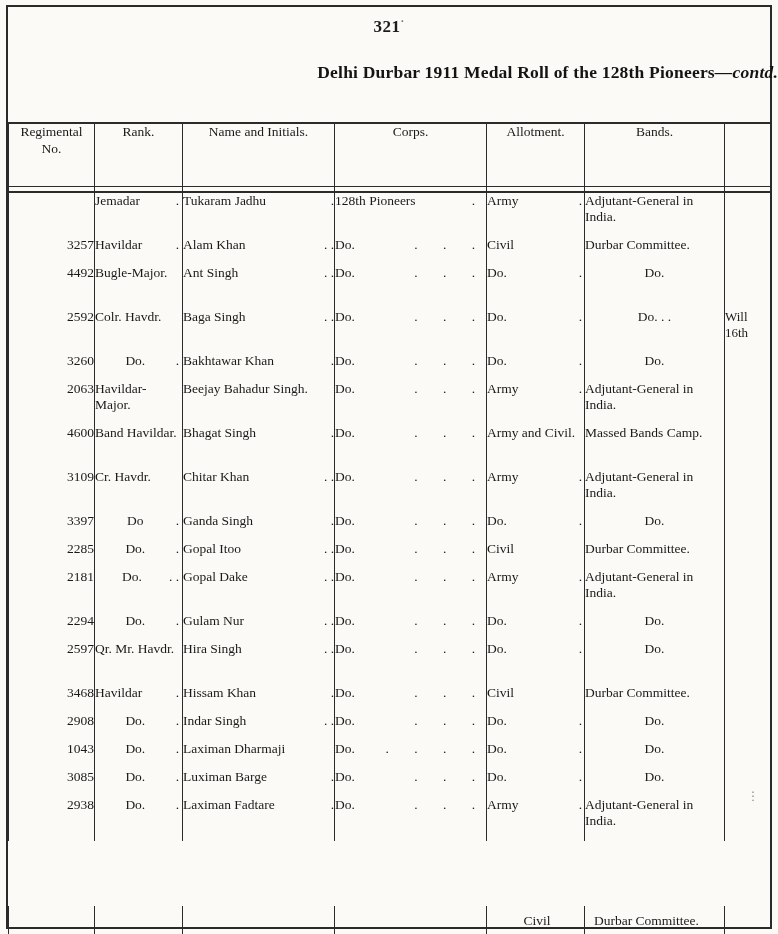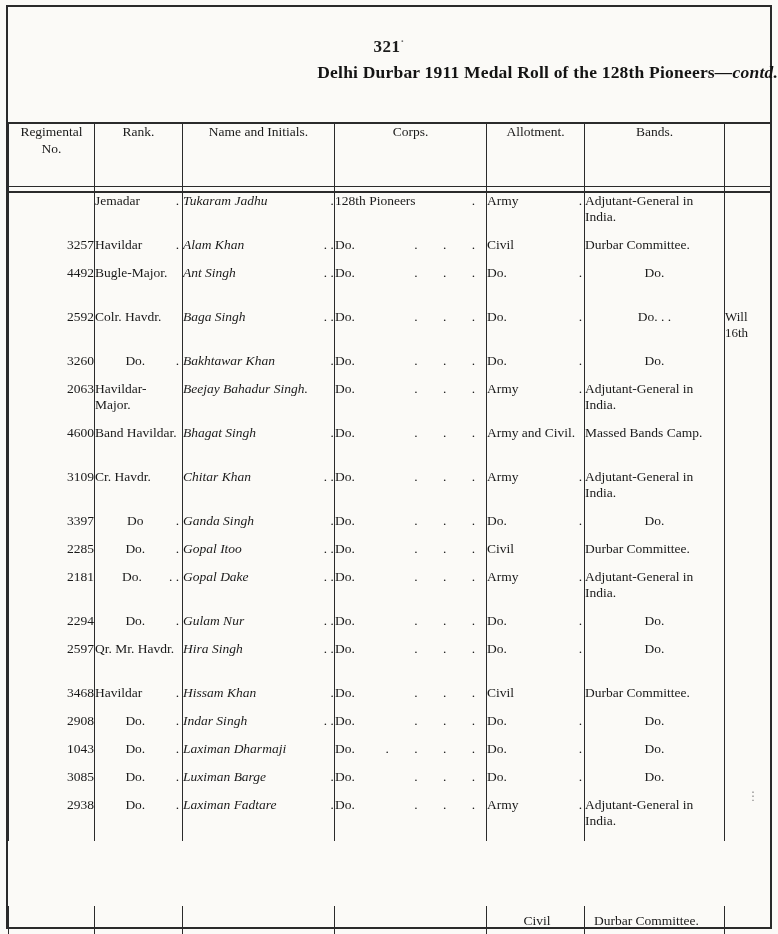--- a/index.html
+++ b/index.html
@@ -25,21 +25,21 @@
     position: absolute;
     left: 6px;
     top: 5px;
     width: 766px;
     height: 924px;
     border: 2px solid #2a2a2a;
     box-sizing: border-box;
   }
   .folio {
     position: absolute;
-    top: 35px;
+    top: 15px;
     left: 0;
     width: 778px;
     text-align: center;
     font-size: 17px;
     font-weight: bold;
     letter-spacing: 0.5px;
     color: #1c1c1c;
   }
   .folio .dot {
     font-size: 11px;
@@ -112,21 +112,20 @@
   }
   td.c-rank {
     padding: 7px 4px 3px 8px;
     line-height: 1.2;
   }
   td.c-rank .lead { display: inline-block; }
   td.c-rank .trail { float: right; padding-right: 3px; }
   td.c-name {
     padding: 7px 6px 3px 9px;
     line-height: 1.2;
-    font-style: italic;
   }
   td.c-name .trail { float: right; }
   td.c-corps {
     padding: 7px 8px 3px 9px;
     white-space: nowrap;
   }
   td.c-corps .lead { display: inline-block; }
   td.c-corps .dots { float: right; letter-spacing: 11px; }
   td.c-allot {
     padding: 7px 6px 3px 9px;

